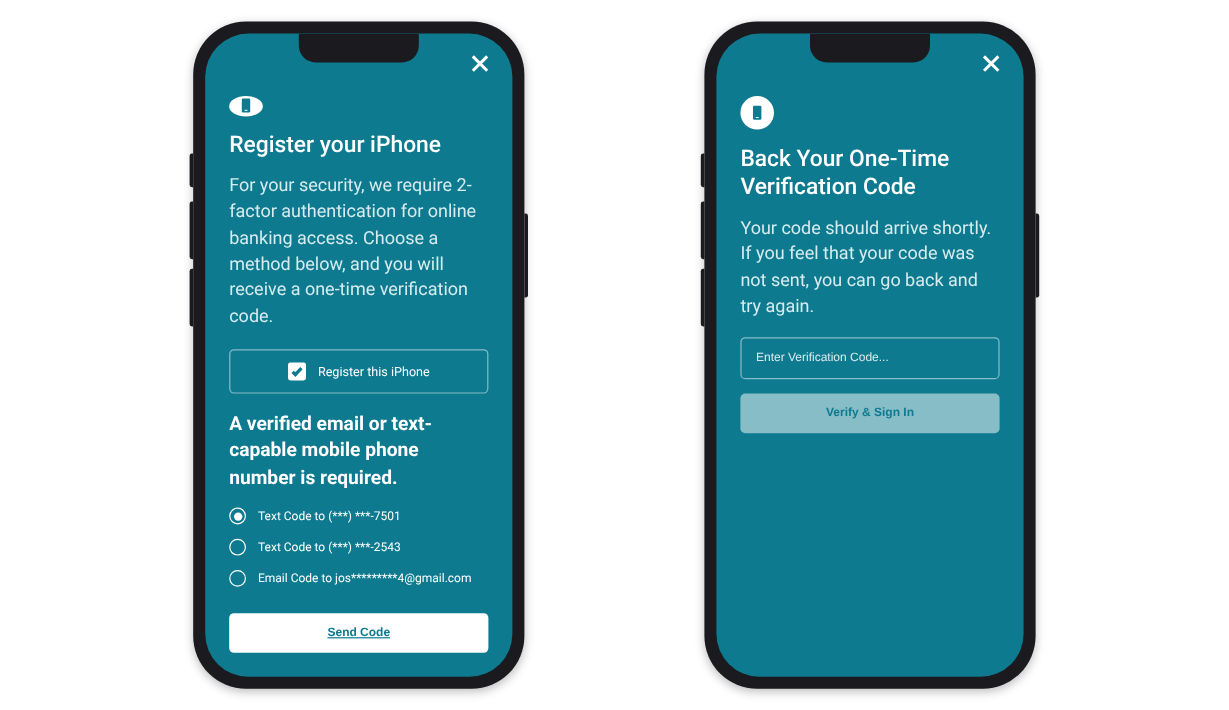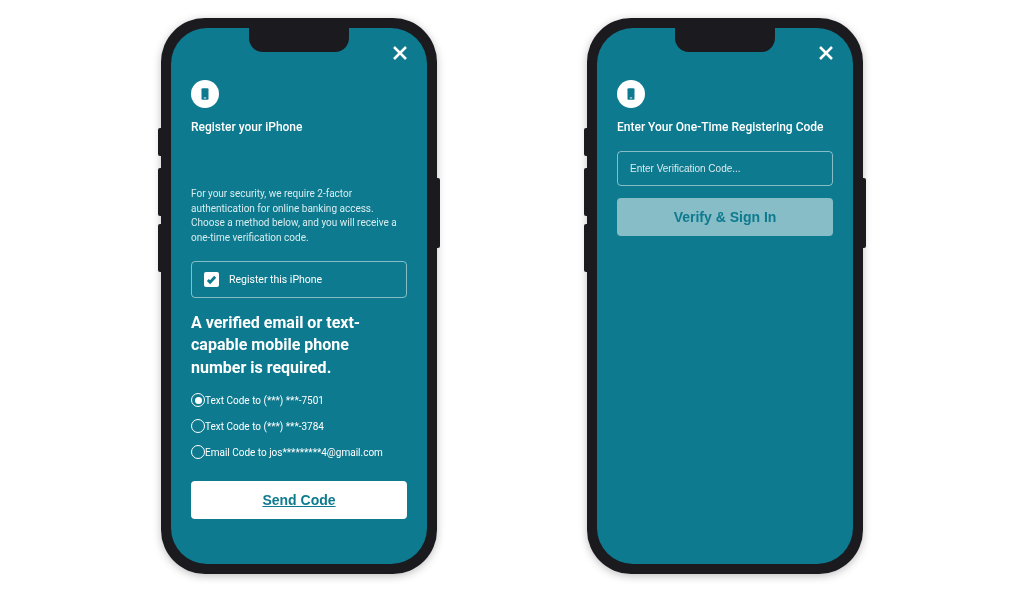--- a/index.html
+++ b/index.html
@@ -92,41 +92,41 @@
     background: #fff;
     border-radius: 50%;
     display: flex;
     align-items: center;
     justify-content: center;
     margin-top: 28px;
     margin-bottom: 12px;
   }
   .icon-circle svg { width: 14px; height: 14px; fill: #0d7a8f; }
   h1 {
-    font-size: 12px;
+    font-size: 19px;
     font-weight: 500;
     margin-bottom: 12px;
     line-height: 1.25;
   }
   p.desc {
-    font-size: 10px;
+    font-size: 15px;
     line-height: 1.45;
     color: #d7ecef;
     margin-bottom: 10px;
-    margin-top: 40px;
   }
   .check-row {
     border: 1px solid rgba(255,255,255,0.5);
     border-radius: 4px;
     padding: 10px 12px;
     display: flex;
     align-items: center;
     gap: 10px;
     margin: 6px 0 14px 0;
     cursor: pointer;
+    justify-content: center;
   }
   .checkbox {
     width: 15px;
     height: 15px;
     background: #fff;
     border-radius: 2px;
     display: flex;
     align-items: center;
     justify-content: center;
   }
@@ -134,20 +134,21 @@
   .check-row span { font-size: 10.5px; }
   .req {
     font-size: 16px;
     font-weight: 700;
     line-height: 1.4;
     margin-bottom: 14px;
   }
   .radio-row {
     display: flex;
     align-items: center;
+    gap: 10px;
     margin-bottom: 12px;
     cursor: pointer;
   }
   .radio {
     width: 14px;
     height: 14px;
     border: 1.5px solid #fff;
     border-radius: 50%;
     display: flex;
     align-items: center;
@@ -158,21 +159,21 @@
     content: "";
     width: 7px;
     height: 7px;
     background: #fff;
     border-radius: 50%;
   }
   .radio-row span { font-size: 10px; }
   .btn {
     width: 100%;
     padding: 11px;
-    font-size: 14px;
+    font-size: 10px;
     font-weight: 600;
     border-radius: 4px;
     text-align: center;
     cursor: pointer;
     border: none;
   }
   .btn-primary {
     background: #fff;
     color: #0d7a8f;
     margin-top: 10px;
@@ -235,21 +236,21 @@
     </div>
 
     <p class="req">A verified email or text-capable mobile phone number is required.</p>
 
     <div class="radio-row">
       <div class="radio selected"></div>
       <span>Text Code to (***) ***-7501</span>
     </div>
     <div class="radio-row">
       <div class="radio"></div>
-      <span>Text Code to (***) ***-3784</span>
+      <span>Text Code to (***) ***-2543</span>
     </div>
     <div class="radio-row">
       <div class="radio"></div>
       <span>Email Code to jos*********4@gmail.com</span>
     </div>
 
     <button class="btn btn-primary">Send Code</button>
   </div>
 </div>
 
@@ -264,19 +265,20 @@
         </svg>
     </div>
 
     <div class="icon-circle">
       <svg viewBox="0 0 24 24">
           <rect x="6" y="2" width="12" height="20" rx="2"></rect>
           <rect x="10" y="18" width="4" height="1.5" fill="#fff"></rect>
         </svg>
     </div>
 
-    <h1>Enter Your One-Time Registering Code</h1>
+    <h1>Back Your One-Time Verification Code</h1>
+    <p class="desc">Your code should arrive shortly. If you feel that your code was not sent, you can go back and try again.</p>
 
     <input class="input-box" type="text" placeholder="Enter Verification Code..." style="">
 
     <button class="btn btn-disabled">Verify &amp; Sign In</button>
   </div>
 </div>
 
 </body></html>

